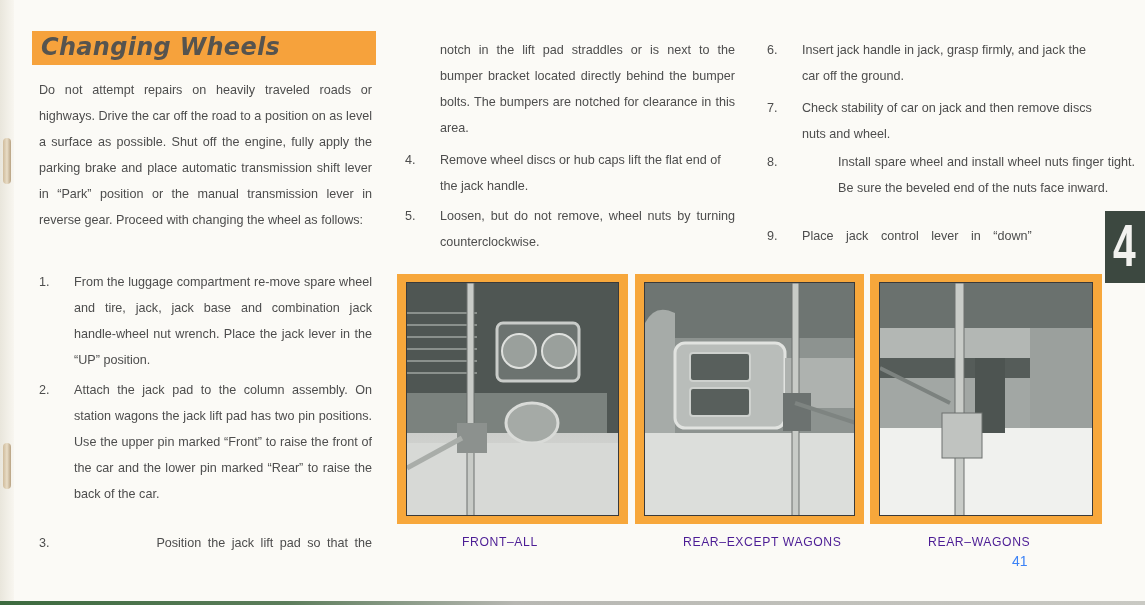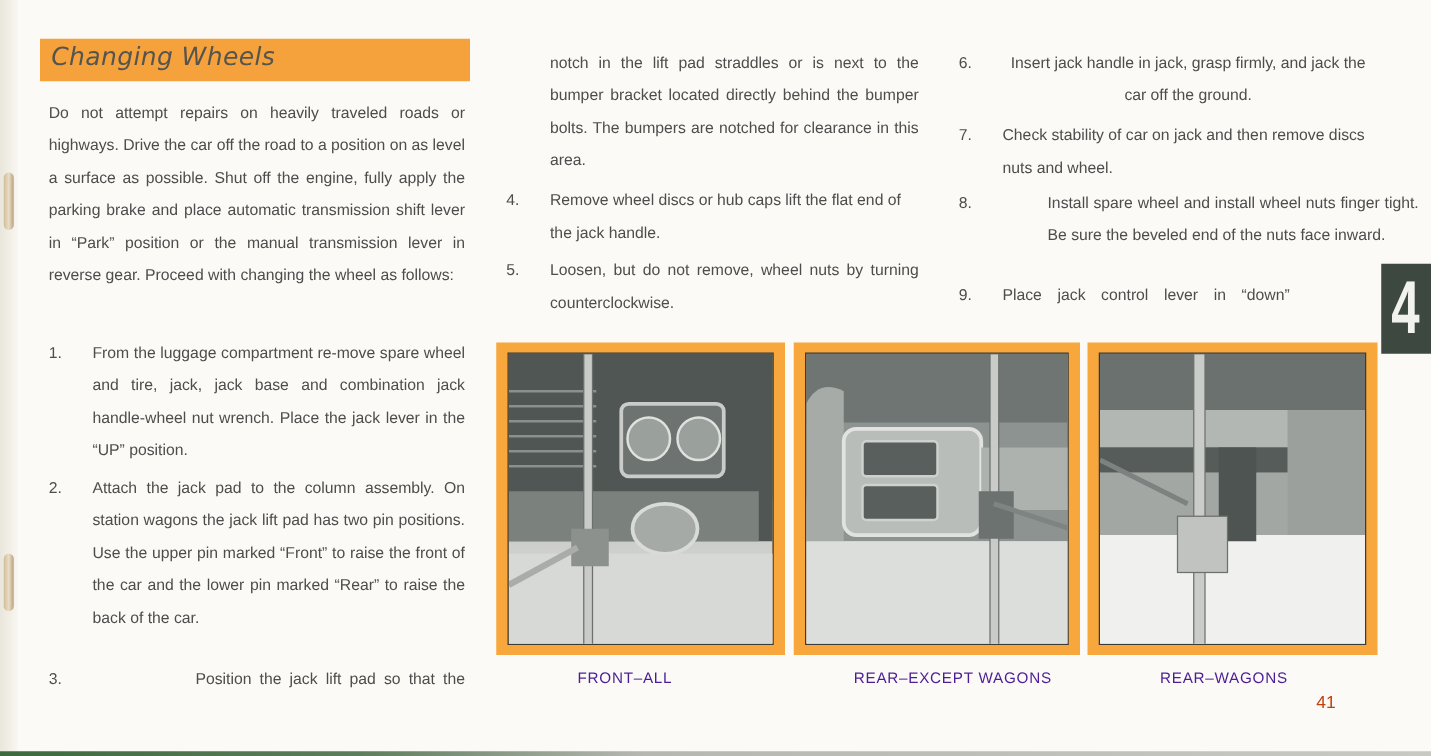--- a/index.html
+++ b/index.html
@@ -20,40 +20,40 @@
     .bottom-strip {
       position: absolute; left: 0; bottom: 0; width: 1145px; height: 4px;
       background: linear-gradient(90deg, #3c6a3e 0, #5c7d5b 25%, #b7b7b2 45%, #c9c9c3 100%);
     }
     .title-bar {
       position: absolute; left: 32px; top: 31px; width: 344px; height: 34px;
       background: #f6a23c;
     }
     .title {
       position: absolute; left: 41px; top: 33px;
-      font-family: "DejaVu Sans", sans-serif; font-weight: normal; font-style: italic;
-      font-size: 20px; color: #56544f; letter-spacing: 0.3px;
+      font-family: "DejaVu Sans", sans-serif; font-weight: bold; font-style: italic;
+      font-size: 24px; color: #56544f; letter-spacing: 0.3px;
     }
     .col { position: absolute; font-size: 12.6px; line-height: 26px; color: #4d4d4d; }
     .col p { margin: 0; text-align: justify; }
     .intro { left: 39px; top: 77px; width: 333px; }
     .step { position: absolute; }
     .step .num { position: absolute; left: 0; top: 0; }
     .step .txt { position: absolute; top: 0; text-align: justify; }
     .photo-frame {
       position: absolute; top: 274px; height: 250px;
       background: #f7a73b;
     }
     .photo {
       position: absolute; left: 9px; top: 8px; right: 9px; bottom: 8px;
       border: 1px solid #3a3a3a; overflow: hidden;
       background: linear-gradient(180deg, #59605c 0%, #6a716d 48%, #c4c6c3 52%, #e2e3e0 100%);
     }
     .caption { position: absolute; top: 535px; font-size: 12.2px; letter-spacing: 0.6px; color: #4c1d95; }
-    .page-number { position: absolute; left: 1053px; top: 553px; font-size: 14px; color: #c2410c; }
+    .page-number { position: absolute; left: 1012px; top: 553px; font-size: 14px; color: #3b82f6; }
     .chapter-tab {
       position: absolute; left: 1105px; top: 211px; width: 40px; height: 72px;
       background: #3c4840;
     }
     .chapter-tab span {
       position: absolute; left: 8px; top: 0px; font-family: "Liberation Sans", sans-serif;
       font-size: 60px; font-weight: bold; color: #f2f2ef; transform: scaleX(0.68); transform-origin: left top;
     }
   </style>
 </head>
@@ -92,21 +92,21 @@
     <span class="num">4.</span>
     <span class="txt" style="left:35px; width:295px; text-align:left;">Remove wheel discs or hub caps lift the flat end of the jack handle.</span>
   </div>
   <div class="col step" style="left:405px; top:203px; width:330px;">
     <span class="num">5.</span>
     <span class="txt" style="left:35px; width:295px;">Loosen, but do not remove, wheel nuts by turning counterclockwise.</span>
   </div>
 
   <div class="col step" style="left:767px; top:37px; width:332px;">
     <span class="num">6.</span>
-    <span class="txt" style="left:35px; width:297px; text-align:center;">Insert jack handle in jack, grasp firmly, and jack the car off the ground.</span>
+    <span class="txt" style="left:35px; width:297px; text-align:left;">Insert jack handle in jack, grasp firmly, and jack the car off the ground.</span>
   </div>
   <div class="col step" style="left:767px; top:95px; width:332px;">
     <span class="num">7.</span>
     <span class="txt" style="left:35px; width:297px; text-align:left;">Check stability of car on jack and then remove discs nuts and wheel.</span>
   </div>
   <div class="col step" style="left:767px; top:149px; width:332px;">
     <span class="num">8.</span>
     <span class="txt" style="left:35px; width:297px;margin-left:36px;">Install spare wheel and install wheel nuts finger tight. Be sure the beveled end of the nuts face inward.</span>
   </div>
   <div class="col step" style="left:767px; top:223px; width:332px;">

